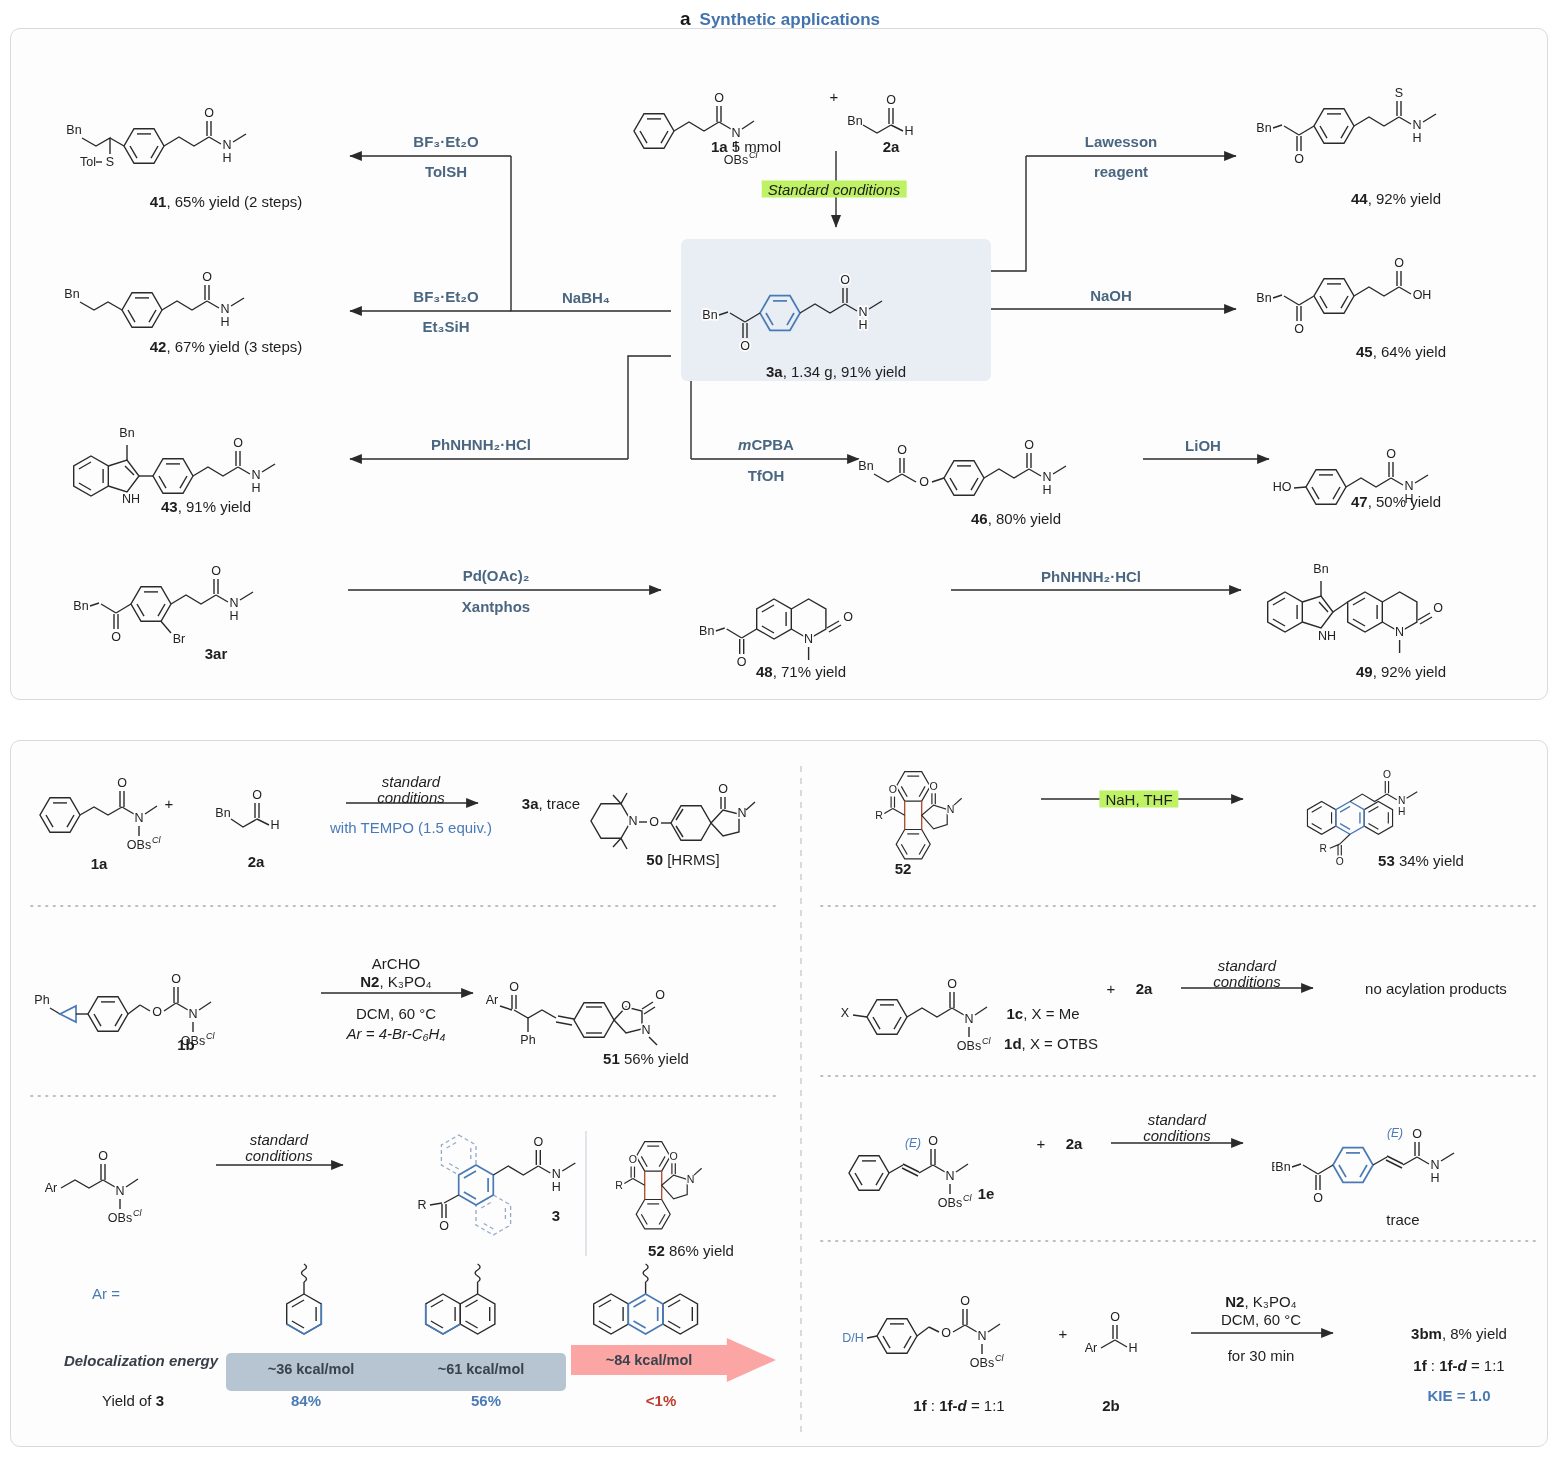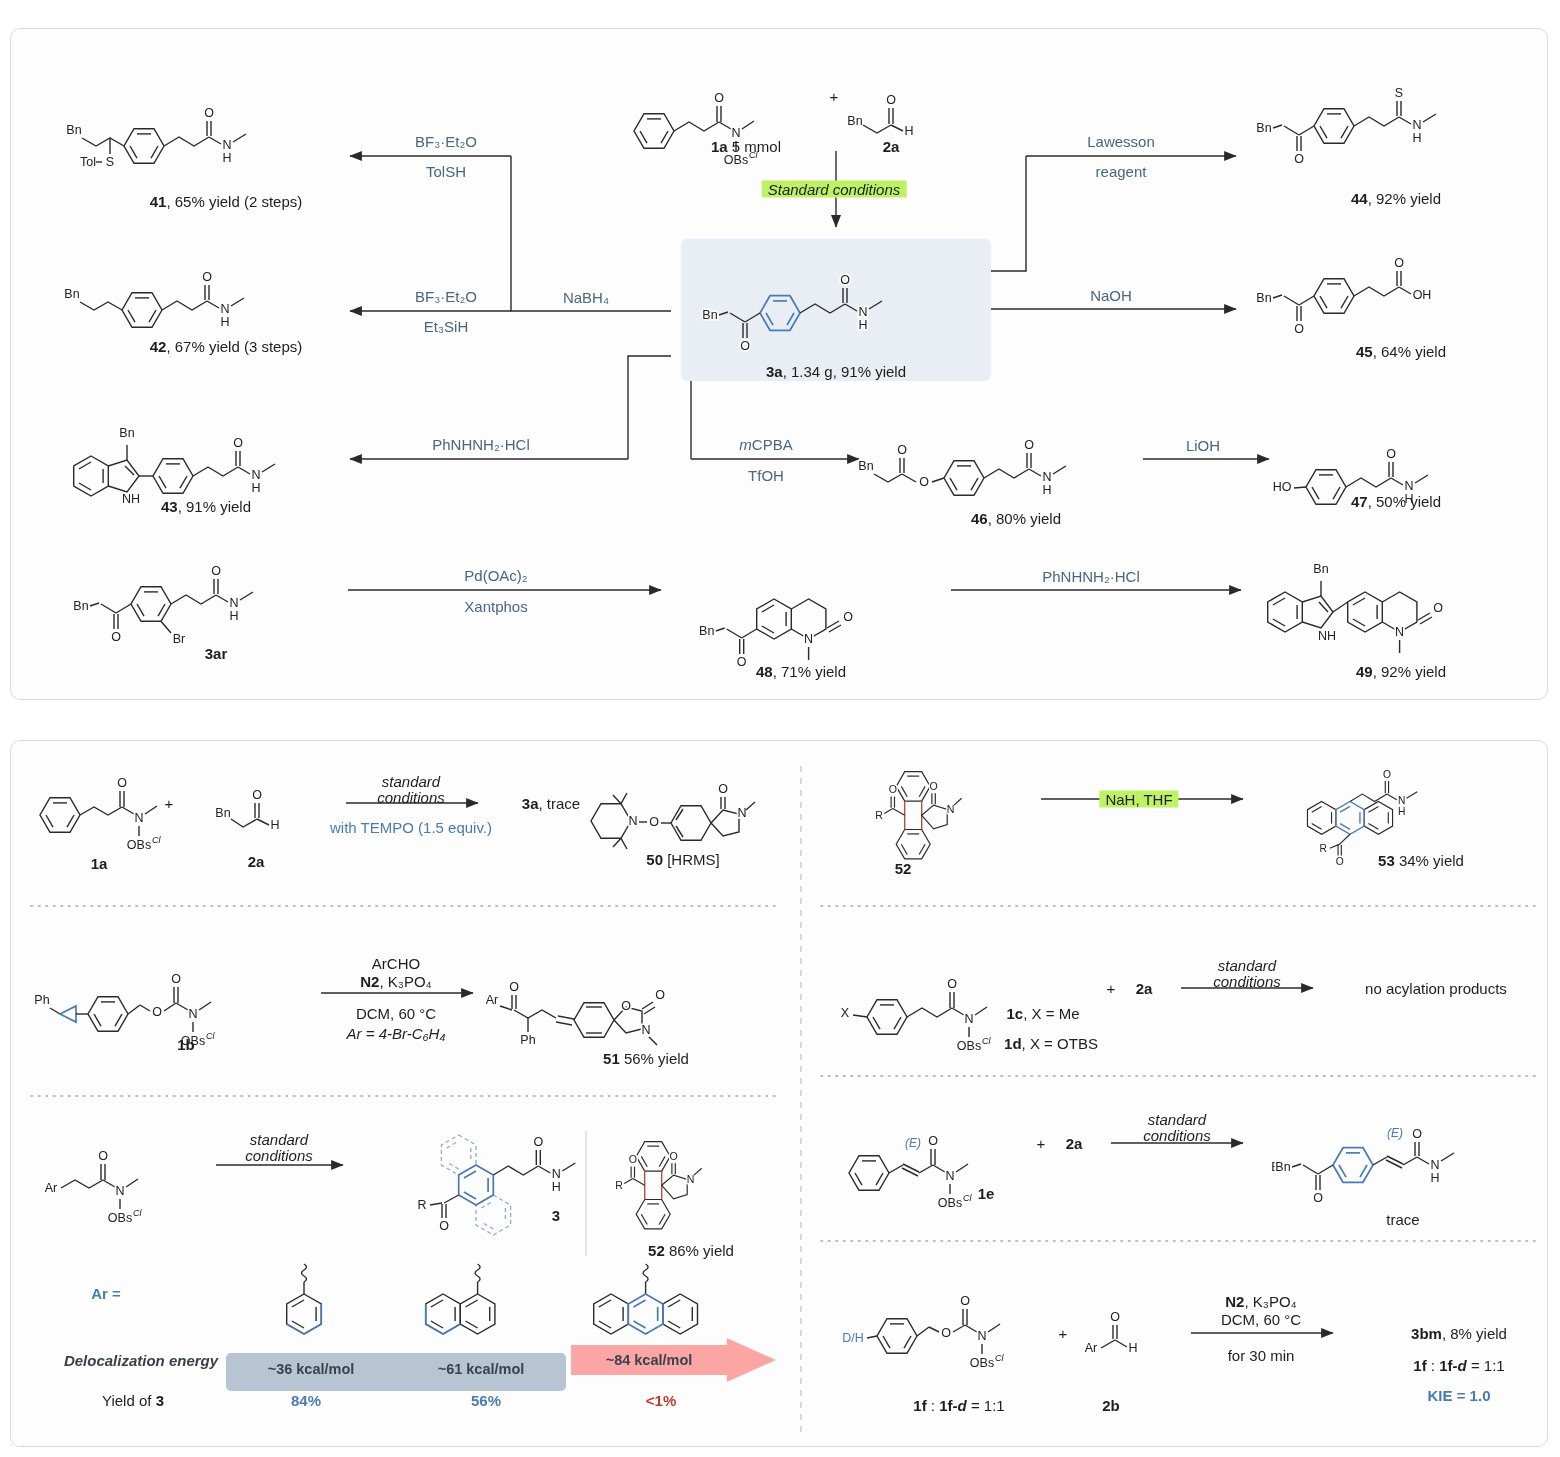--- a/index.html
+++ b/index.html
@@ -4,21 +4,21 @@
 <style>
   *{margin:0;padding:0;box-sizing:border-box}
   body{font-family:"Liberation Sans",sans-serif;background:#fff;color:#222}
   #fig{position:relative;width:1560px;height:1457px;background:#fff;overflow:hidden}
   .panel{position:absolute;border:1.5px solid #d5dbe1;border-radius:10px;background:#fdfdfe}
   .ptitle{position:absolute;width:100%;text-align:center;font-size:17px;white-space:nowrap}
   .ptag{font-weight:bold;font-size:19px;color:#161616;margin-right:9px}
   .pname{font-weight:bold;color:#4273ad}
   .abs{position:absolute}
   .lbl{position:absolute;font-size:15px;color:#1e1e1e;text-align:center;transform:translate(-50%,-50%);white-space:nowrap}
-  .rg{position:absolute;font-size:15px;font-weight:normal;color:#4a6680;text-align:left;transform:translate(-50%,-50%);white-space:nowrap}
+  .rg{position:absolute;font-size:15px;font-weight:bold;color:#4a6680;text-align:left;transform:translate(-50%,-50%);white-space:nowrap}
   .cond{font-style:italic}
   .blue{color:#4a7ab5}
   .redtx{color:#bf3b2b}
   .onln{background:#bef264;padding:0 6px}
   .hibox{position:absolute;background:#e9eef5;border-radius:6px}
   svg text{font-family:"Liberation Sans",sans-serif;font-size:12.5px;fill:#222;paint-order:stroke;stroke:#fdfdfe;stroke-width:3.5px;stroke-linejoin:round}
   svg text.sup{font-size:9px;font-style:italic}
   svg text.etag{font-style:italic;fill:#4a7ab5;font-size:12px}
   svg text.bluetx{fill:#4a7ab5}
   .ring{fill:none;stroke:#2a2a2a;stroke-width:1.4}
@@ -83,20 +83,23 @@
       <text class="sup" x="30" y="36">Cl</text>
     </g>
     <g id="squig">
       <path class="bond" d="M0,0 q5,3 0,6 q-5,3 0,6 q5,3 0,6"></path>
     </g>
   </defs>
 </svg>
 
 <div id="fig">
 
+  <div class="ptitle" style="top:8px">
+    <span class="ptag">a</span><span class="pname">Synthetic applications</span>
+  </div>
 
   <div class="panel" style="left:10px;top:28px;width:1538px;height:672px">
 
     <svg class="abs" style="left:0;top:0" width="1538" height="672">
       <defs>
         <marker id="arwA" markerWidth="10" markerHeight="9" refX="8.5" refY="4" orient="auto">
           <path d="M0,0.4 L9,4 L0,7.6 Z" fill="#2a2a2a"></path>
         </marker>
       </defs>
       <line class="arrow" x1="825" y1="122" x2="825" y2="198" marker-end="url(#arwA)"></line>
@@ -461,21 +464,21 @@
         <line class="bond" x1="42" y1="78" x2="28" y2="70"></line>
         <line class="bond" x1="26" y1="69" x2="26" y2="56"></line>
         <line class="bond" x1="30" y1="69" x2="30" y2="56"></line>
         <text x="28" y="52" text-anchor="middle">O</text>
         <line class="bond" x1="28" y1="70" x2="18" y2="76"></line>
         <text x="12" y="82" text-anchor="middle">R</text>
       </g>
     </svg>
     <div class="lbl" style="left:680px;top:509px"><b>52</b>&nbsp;<span>86% yield</span></div>
 
-    <div class="lbl blue" style="left:95px;top:552px;font-weight:bold">Ar  =</div>
+    <div class="lbl blue" style="left:95px;top:552px;font-weight:normal">Ar  =</div>
     <svg class="abs" style="left:248px;top:515px" width="90" height="105">
       <use href="#squig" transform="translate(45,8)"></use>
       <line class="bond" x1="45" y1="26" x2="45" y2="38"></line>
       <use href="#benzV" class="ring" transform="translate(45,58)"></use>
       <path class="bondb" d="M62.3,48 L62.3,68 L45,78 L27.7,68"></path>
     </svg>
     <svg class="abs" style="left:392px;top:515px" width="135" height="105">
       <use href="#squig" transform="translate(74.6,8)"></use>
       <line class="bond" x1="74.6" y1="26" x2="74.6" y2="38"></line>
       <use href="#benzV" class="ring" transform="translate(40,58)"></use>

